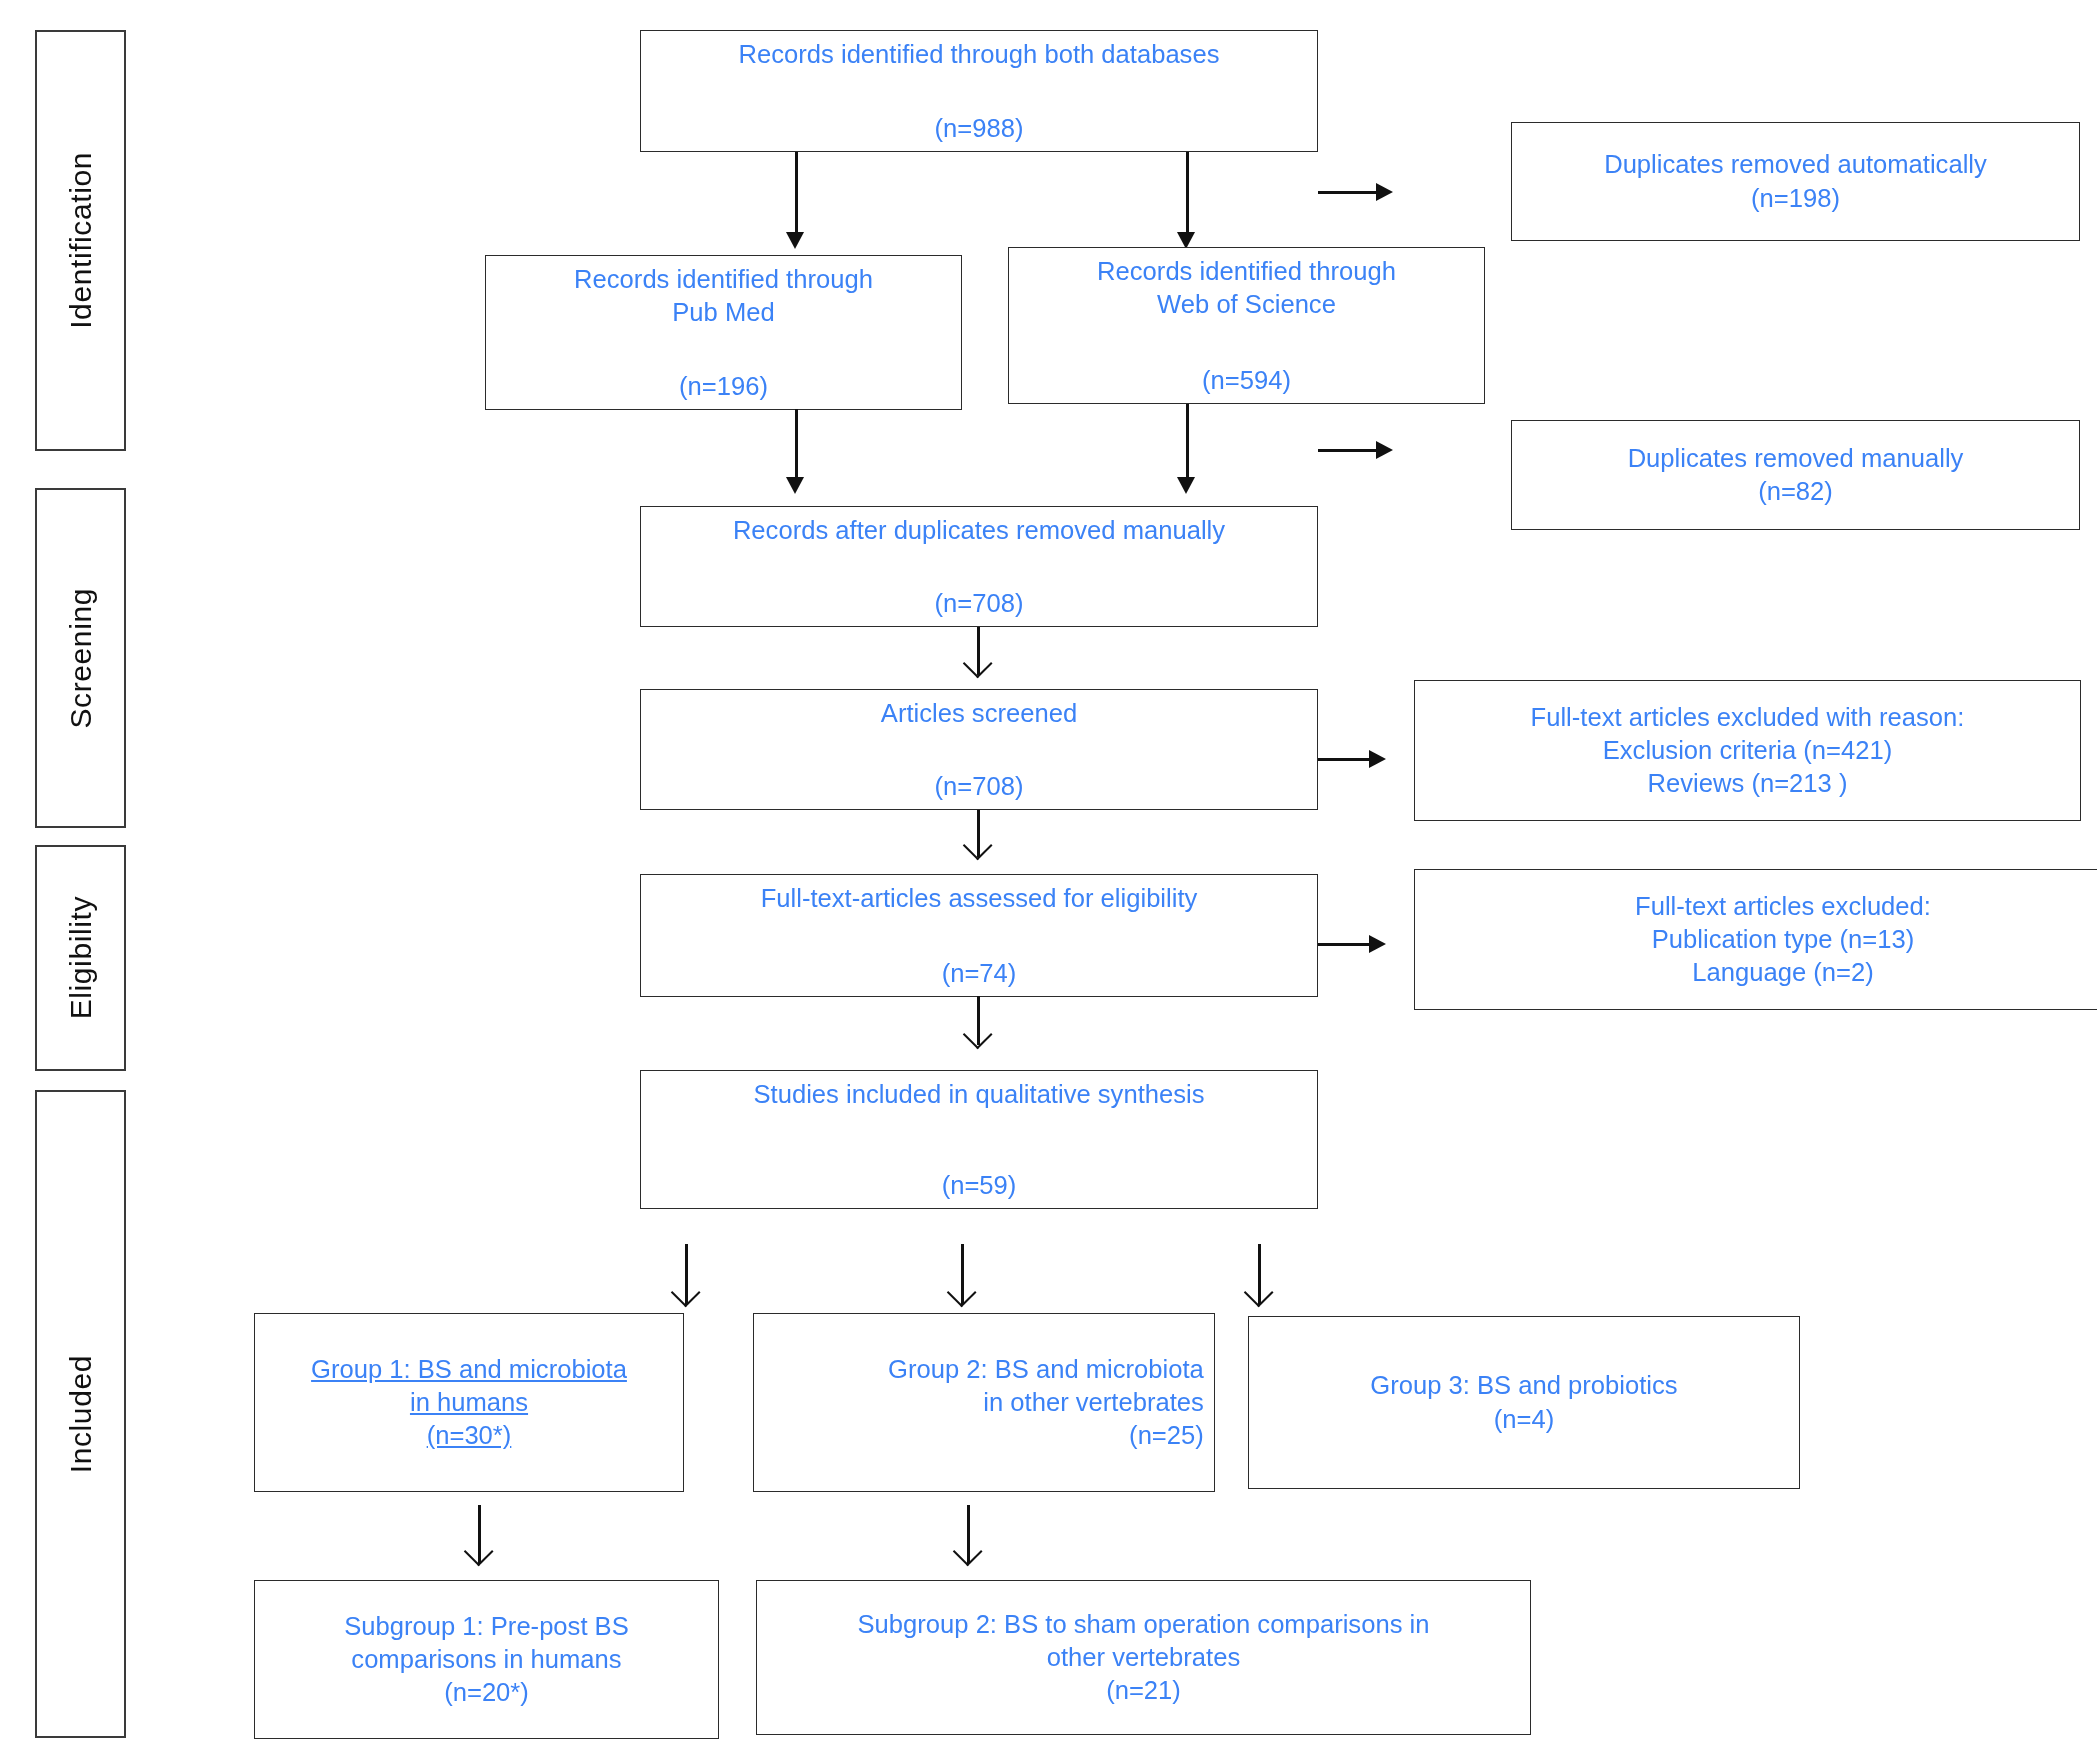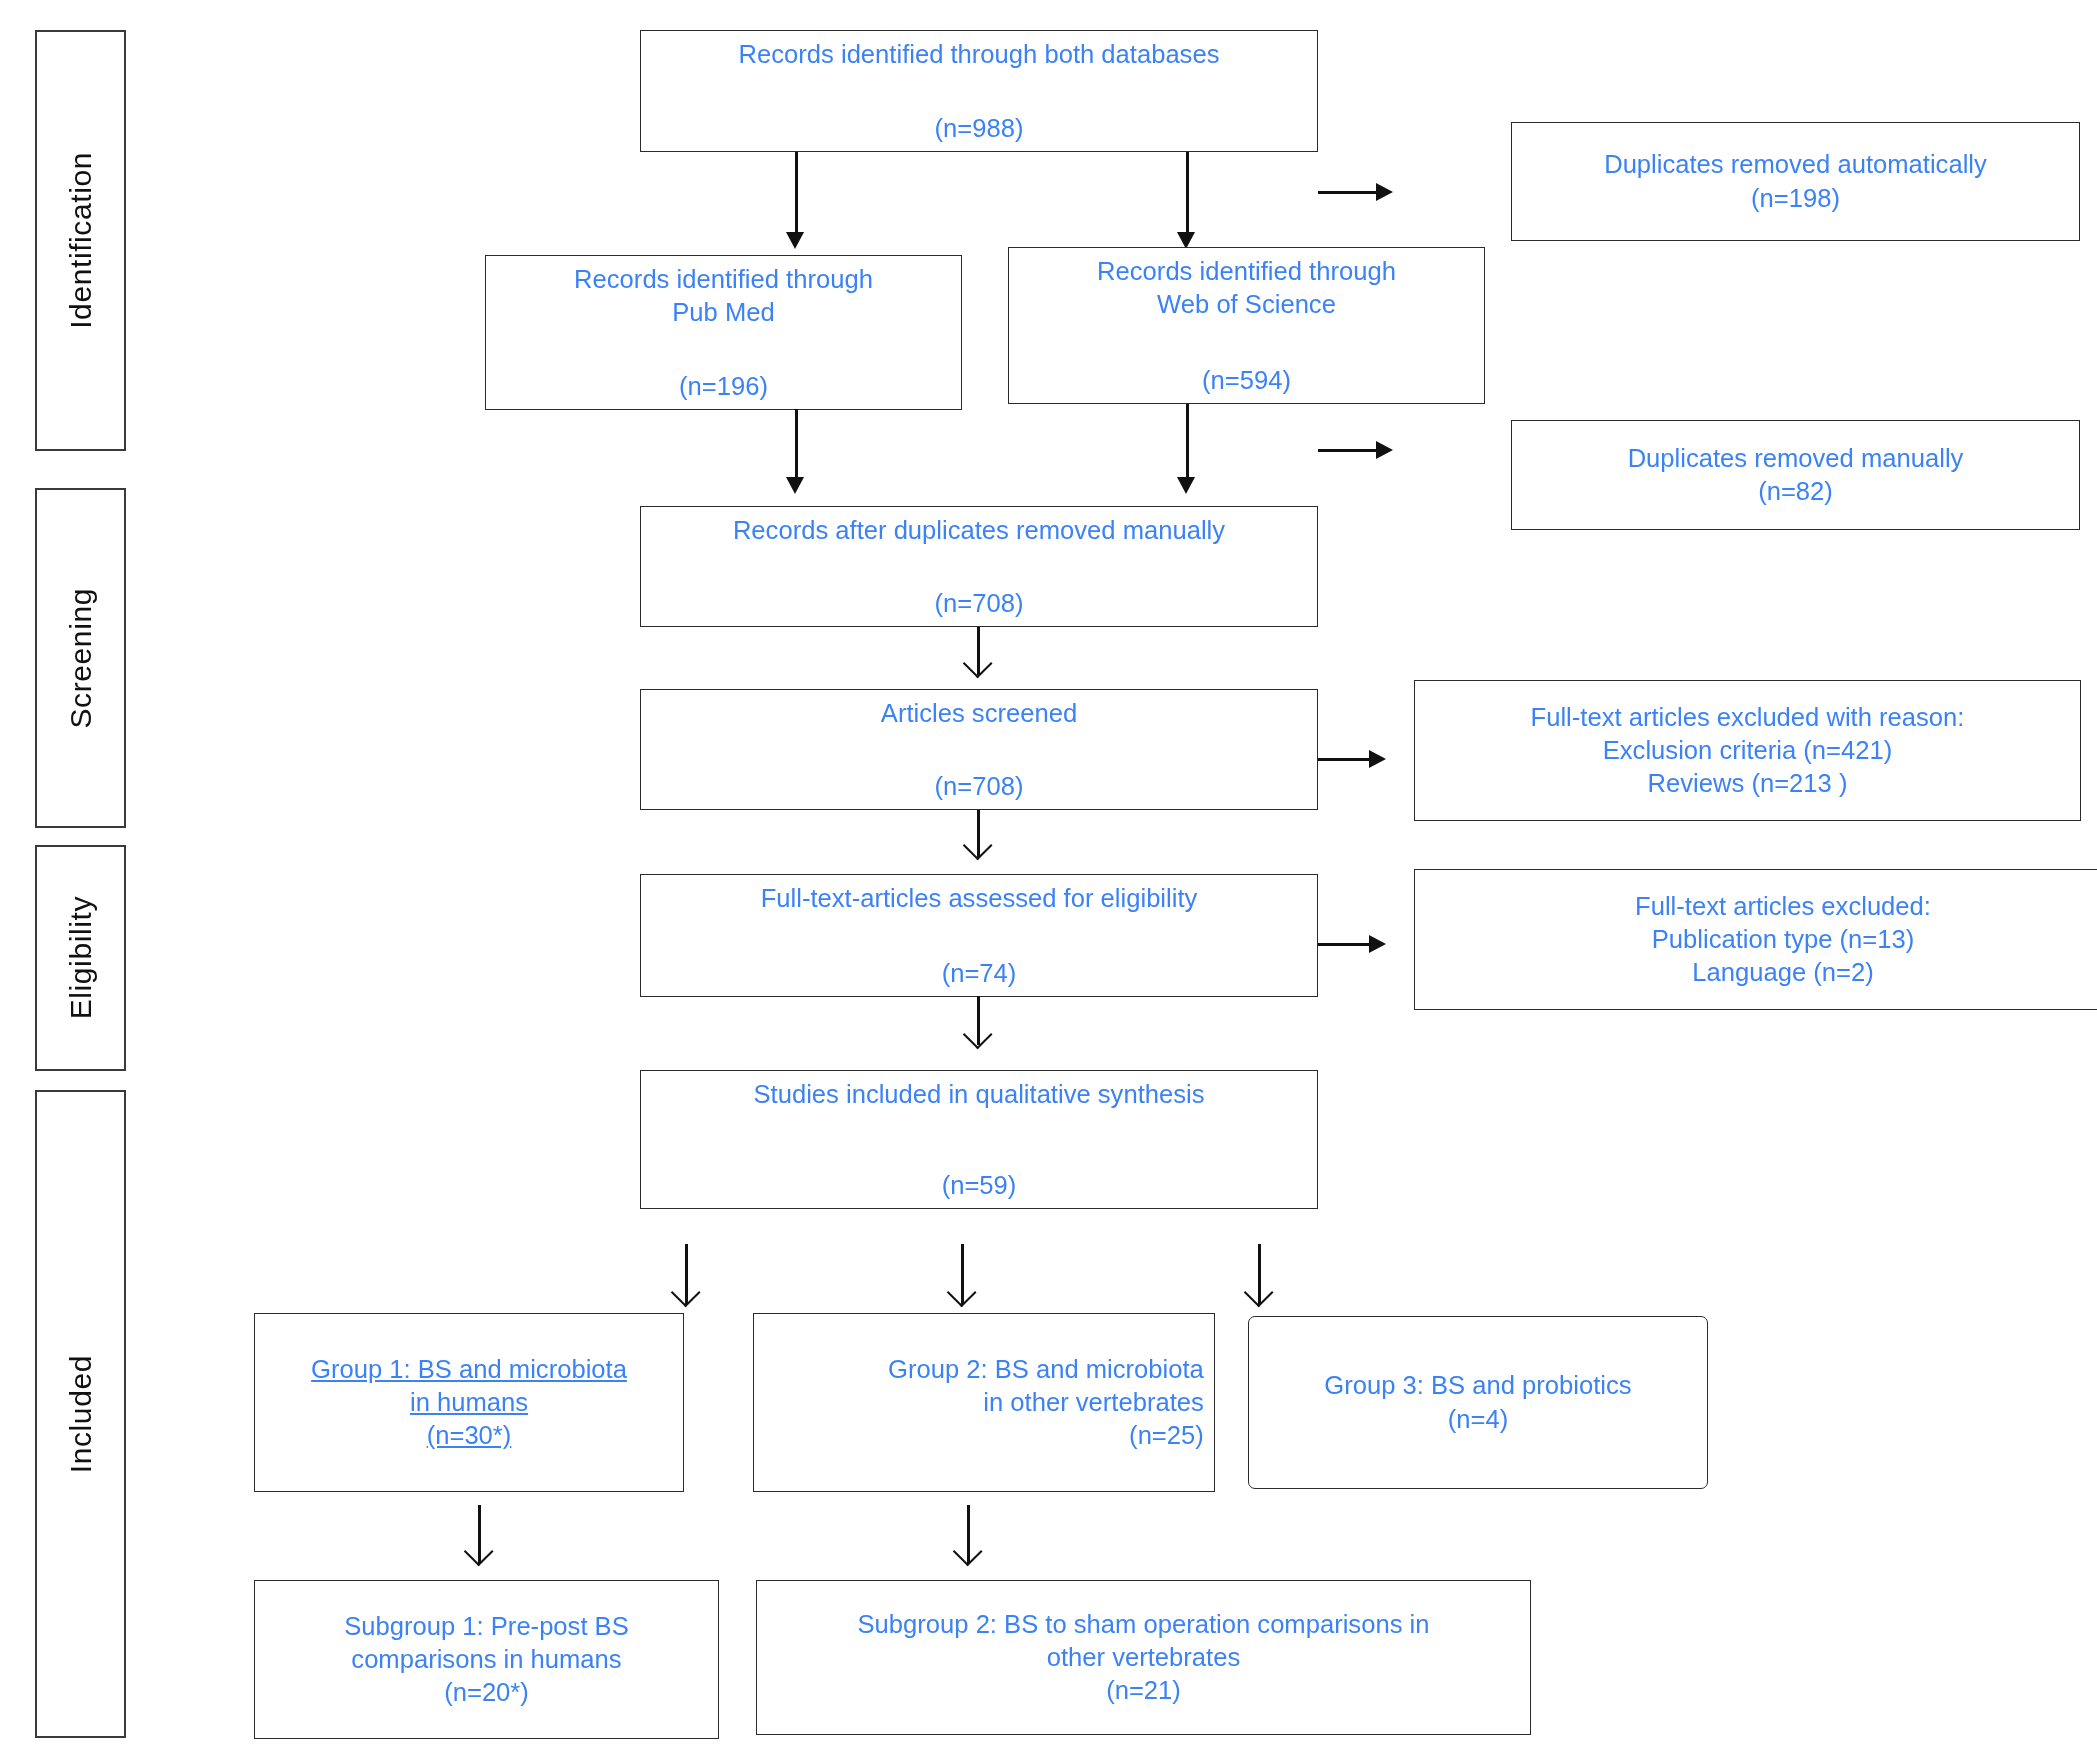--- a/index.html
+++ b/index.html
@@ -231,21 +231,21 @@
     <span class="line">in humans</span>
     <span class="line">(n=30*)</span>
   </div>
 
   <div class="box stack" style="left:753px; top:1313px; width:462px; height:179px;text-align:right;">
     <span class="line">Group 2: BS and microbiota</span>
     <span class="line">in other vertebrates</span>
     <span class="line">(n=25)</span>
   </div>
 
-  <div class="box stack" style="left:1248px; top:1316px; width:460px; height:173px;border-radius:7px;">
+  <div class="box stack" style="left:1248px; top:1316px; width:552px; height:173px;">
     <span class="line">Group 3: BS and probiotics</span>
     <span class="line">(n=4)</span>
   </div>
 
   <div class="vline" style="left:478px; top:1505px; height:59px;"></div>
   <div class="chev" style="left:468px; top:1541px;"></div>
 
   <div class="vline" style="left:967px; top:1505px; height:59px;"></div>
   <div class="chev" style="left:957px; top:1541px;"></div>
 

